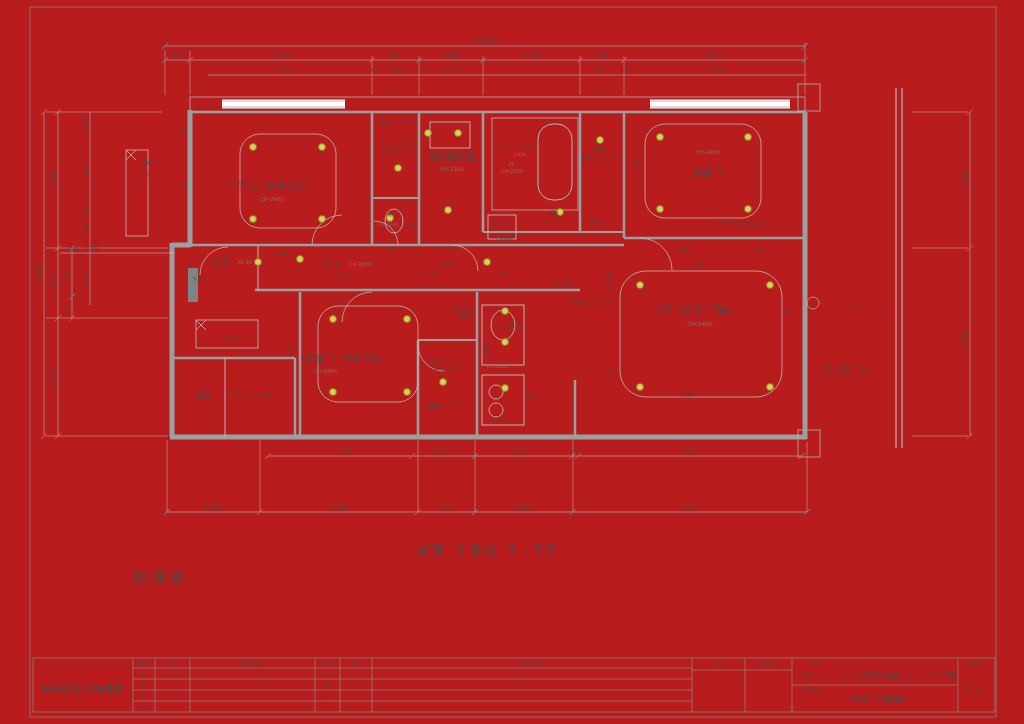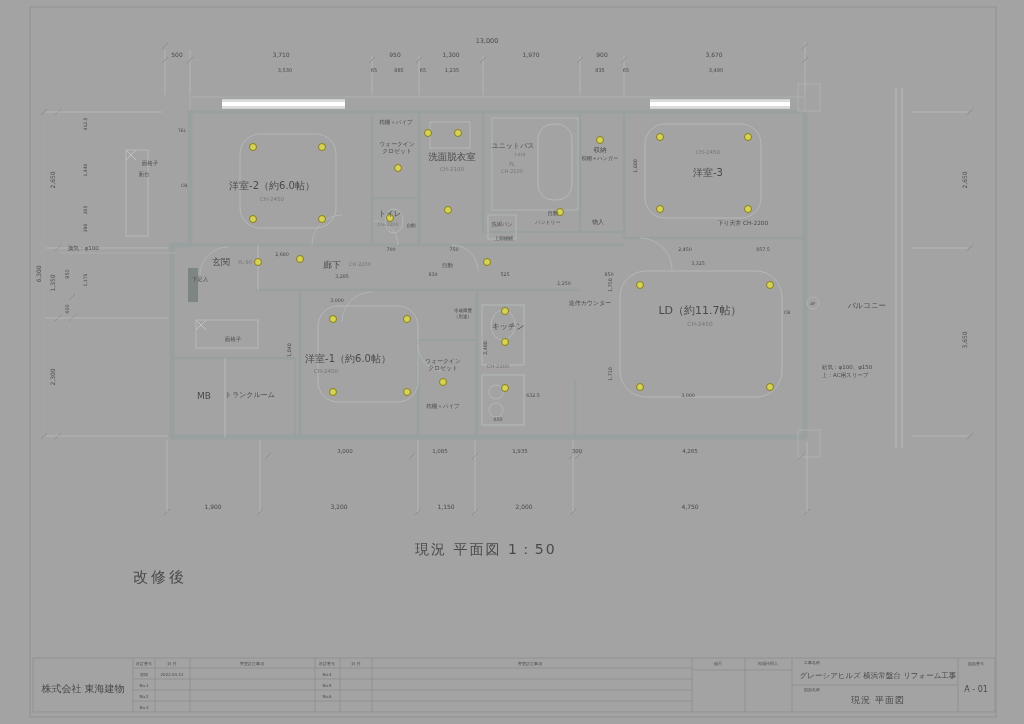--- a/index.html
+++ b/index.html
@@ -1,16 +1,16 @@
 <!DOCTYPE html>
 <html><head>
 <meta charset="utf-8">
 <style>
   html,body{margin:0;padding:0;background:#e8e8e8;}
-  .sheet{position:relative;width:1024px;height:724px;background:#a3a3a3;margin:0 auto;
+  .sheet{position:relative;width:1024px;height:724px;background:#b91c1c;margin:0 auto;
          font-family:"DejaVu Sans","Liberation Sans",sans-serif;}
   svg{position:absolute;left:0;top:0;}
   svg text{font-family:"DejaVu Sans","Liberation Sans",sans-serif;fill:#4a4a4a;}
   .dim{fill:#767676;}
   .wall{stroke:#98a0a0;fill:none;}
   .thin{stroke:#b4baba;fill:none;}
   .dimline{stroke:#a8a8a8;stroke-width:0.7;fill:none;}
   .ext{stroke:#c9cdcd;stroke-width:0.45;fill:none;}
   .tick{stroke:#8a8a8a;stroke-width:0.9;}
   .ceil{stroke:#bcbcbc;stroke-width:0.8;fill:none;}

